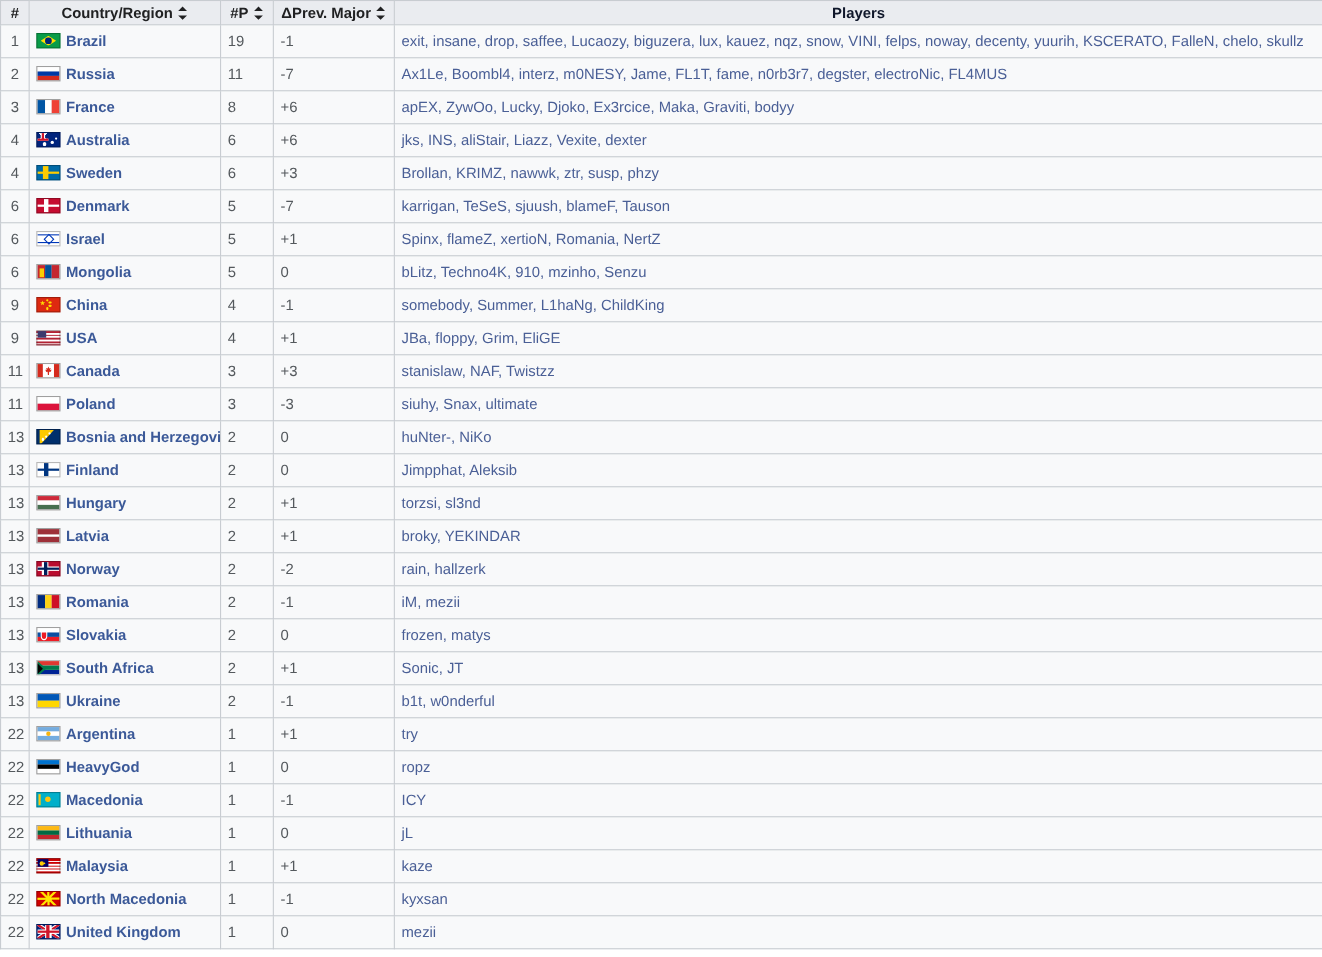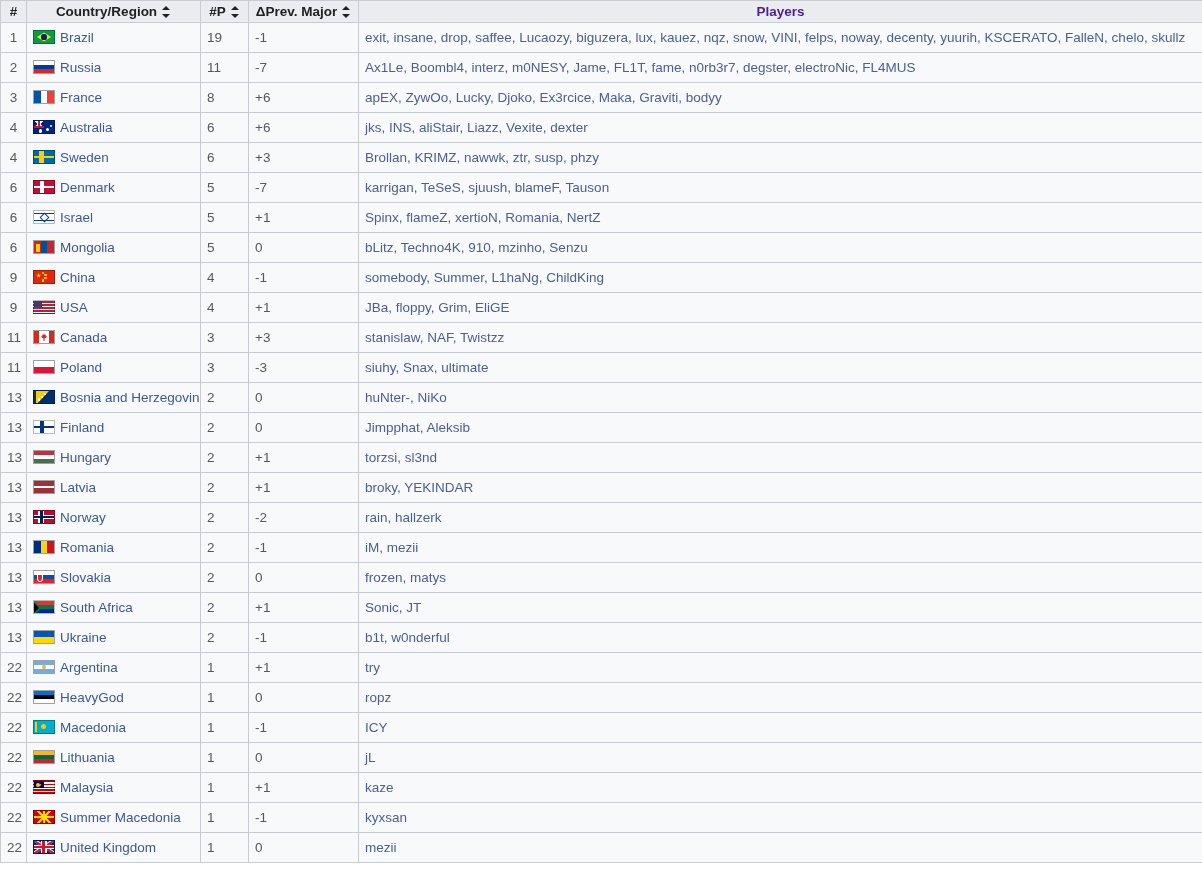--- a/index.html
+++ b/index.html
@@ -33,21 +33,21 @@
   table.wikitable th {
     background: #eaecf0;
     height: 21px;
     font-weight: bold;
     font-size: 13.5px;
     color: #202122;
     text-align: center;
     padding: 0 6px;
   }
   table.wikitable th.players-head {
-    color: #4c1d95;
+    color: #0f172a;
   }
   table.wikitable td {
     height: 29px;
     font-size: 13.5px;
     padding: 0 6px;
   }
   
   col.c-rank   { width: 26px; }
   col.c-country{ width: 174px; }
   col.c-p      { width: 48px; }
@@ -71,20 +71,21 @@
   }
   td.players {
     text-align: left;
     padding-left: 8px;
     color: #3b5998;
   }
   .country-link {
     color: #3b5998;
     text-decoration: none;
     font-size: 13.5px;
+    font-weight: bold;
   }
   .players-text {
     color: #4a5f96;
     font-size: 13.5px;
   }
   
   .sort-ind {
     display: inline-block;
     width: 9px;
     height: 12px;
@@ -510,21 +511,21 @@
       </tr>
       <tr>
         <td class="rank">22</td>
         <td class="country"><span class="flag f-malaysia"><i class="canton"></i><i class="moon"></i><i class="star"></i></span><a class="country-link">Malaysia</a></td>
         <td class="num">1</td>
         <td class="num">+1</td>
         <td class="players"><span class="players-text">kaze</span></td>
       </tr>
       <tr>
         <td class="rank">22</td>
-        <td class="country"><span class="flag f-macedonia"><i class="r r1"></i><i class="r r2"></i><i class="r r3"></i><i class="r r4"></i><i class="r r5"></i><i class="r r6"></i><i class="r r7"></i><i class="r r8"></i><i class="c"></i></span><a class="country-link">Summer Macedonia</a></td>
+        <td class="country"><span class="flag f-macedonia"><i class="r r1"></i><i class="r r2"></i><i class="r r3"></i><i class="r r4"></i><i class="r r5"></i><i class="r r6"></i><i class="r r7"></i><i class="r r8"></i><i class="c"></i></span><a class="country-link">North Macedonia</a></td>
         <td class="num">1</td>
         <td class="num">-1</td>
         <td class="players"><span class="players-text">kyxsan</span></td>
       </tr>
       <tr>
         <td class="rank">22</td>
         <td class="country"><span class="flag f-uk"><i class="dw dw1"></i><i class="dw dw2"></i><i class="dr dr1"></i><i class="dr dr2"></i><i class="cw"></i><i class="cw2"></i><i class="cr"></i><i class="cr2"></i></span><a class="country-link">United Kingdom</a></td>
         <td class="num">1</td>
         <td class="num">0</td>
         <td class="players"><span class="players-text">mezii</span></td>

